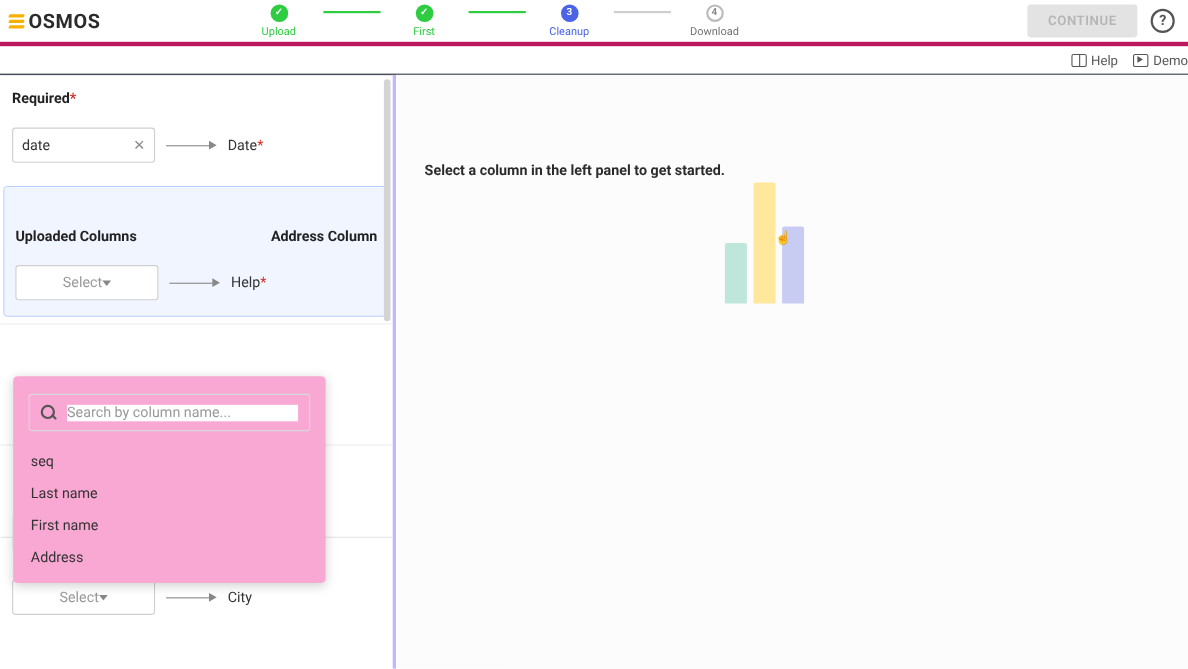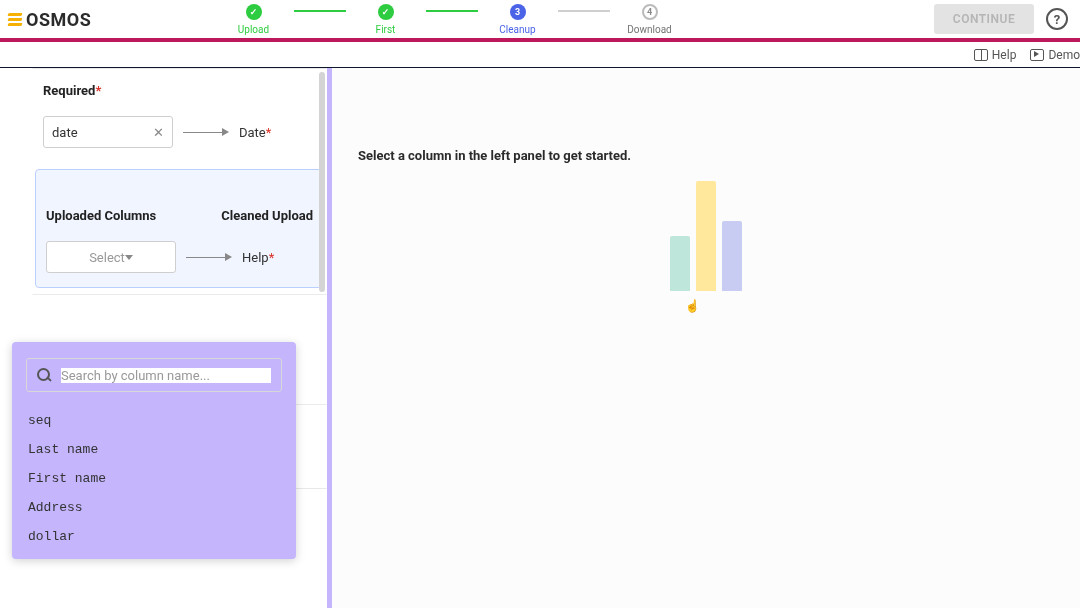--- a/index.html
+++ b/index.html
@@ -27,61 +27,61 @@
   .btn-continue { background:#e3e3e3; color:#b5b5b5; border:none; cursor:not-allowed; width:100px;}
   .help-circle { width:22px; height:22px; border:2px solid #555; border-radius:50%; display:flex; align-items:center; justify-content:center; font-size:13px; font-weight:700; color:#555; cursor:pointer;}
   
   .subhelp { height:26px; border-bottom:1px solid #0f172a; display:flex; align-items:center; gap:14px; padding-left:6px; font-size:12px; color:#555;justify-content:flex-end;}
   .subhelp .item { display:flex; align-items:center; gap:4px; cursor:pointer;}
   .mini-icon { width:14px; height:12px; border:1.5px solid #555; border-radius:2px; display:inline-block; position:relative;}
   .mini-icon.play::after{content:""; position:absolute; left:3px; top:1px; border-left:5px solid #555; border-top:3.5px solid transparent; border-bottom:3.5px solid transparent;}
   .mini-icon.book::after{content:""; position:absolute; left:50%; top:0; bottom:0; width:1px; background:#555;}
   
   .main { display:flex; height:540px; }
-  .left { width:332px; border-right:5px solid #c4b5fd; overflow-y:auto; position:relative;padding-left:32px;}
+  .left { width:360px; border-right:3px solid #c4b5fd; overflow-y:auto; position:relative;}
   .left::-webkit-scrollbar{width:8px;}
   .right { flex:1; background:#fcfcfc; display:flex; flex-direction:column; align-items:flex-start; padding:200px 0 0 0;}
   
   .section { border:1px solid transparent; border-top:1px solid #e8e8e8; padding:14px 10px 14px 10px;}
   .section:first-child{border-top:none;}
   .section-title { font-size:13px; font-weight:700; color:#222; }
   .req-star { color:#d93025; }
   .row { display:flex; align-items:center; gap:10px; margin-top:18px;}
   .inputbox { height:32px; border:1px solid #cfcfcf; border-radius:3px; display:flex; align-items:center; padding:0 8px; width:130px; font-size:13px; color:#333; background:#fff;}
   .inputbox.select { justify-content:center; color:#999;}
   .inputbox .clear { color:#888; cursor:pointer; font-size:13px;}
   .caret { width:0; height:0; border-left:4px solid transparent; border-right:4px solid transparent; border-top:5px solid #888;}
   .arrow { display:flex; align-items:center; width:46px;}
   .arrow-line { height:1px; background:#888; flex:1;}
   .arrow-head { width:0;height:0;border-top:4px solid transparent;border-bottom:4px solid transparent;border-left:7px solid #888;}
   .target { font-size:13px; color:#333;}
   .section.highlight { background:#f1f5ff; border:1px solid #bcd0ff; border-radius:4px; margin:6px 3px; padding:14px 10px;}
   .highlight .headers { display:flex; justify-content:space-between; font-size:13px; font-weight:700; color:#222;margin-top:24px;}
   
-  .dropdown { position:absolute; top:274px; left:12px; width:284px; background:#c4b5fd; border-radius:4px; box-shadow:0 2px 10px rgba(0,0,0,0.18); padding:16px 14px 8px 14px; z-index:50;}
+  .dropdown { position:absolute; top:274px; left:12px; width:284px; background:#f9a8d4; border-radius:4px; box-shadow:0 2px 10px rgba(0,0,0,0.18); padding:16px 14px 8px 14px; z-index:50;}
   .searchwrap { height:34px; border:1px solid #d8d8d8; border-radius:3px; display:flex; align-items:center; padding:0 10px; gap:10px;}
   .searchwrap input { border:none; outline:none; flex:1; font-size:13px; color:#333;}
   .searchwrap input::placeholder{color:#999;}
   .mag { width:14px;height:14px; position:relative;}
   .mag::before{content:"";position:absolute;width:9px;height:9px;border:2px solid #555;border-radius:50%;left:0;top:0;}
   .mag::after{content:"";position:absolute;width:6px;height:2px;background:#555;transform:rotate(45deg);left:9px;top:10px;border-radius:1px;}
   .opts { margin-top:14px; max-height:150px; overflow-y:auto;}
   .opts::-webkit-scrollbar{width:6px;} .opts::-webkit-scrollbar-thumb{background:#d0d0d0;border-radius:3px;}
-  .opt { padding:7px 2px; font-size:13px; color:#333; cursor:pointer;font-family:Liberation Mono, monospace;}
+  .opt { padding:7px 2px; font-size:13px; color:#333; cursor:pointer;}
   .bars { display:flex; align-items:flex-end; gap:6px; margin-top:18px;}
   .bar{ width:20px; border-radius:2px 2px 0 0;}
   .bar.a{height:55px; background:#bfe6da;}
   .bar.b{height:110px; background:#ffe79c;}
   .bar.c{height:70px; background:#c9ccf2;}
   .cursor{ margin-top:8px; font-size:12px; color:#666;}
   
   .left-scroll{position:absolute; right:2px; top:4px; width:6px; height:220px; background:#d4d4d4; border-radius:3px;}
   
   .section.behind{ opacity:0.85;}
-  .right-wrap{display:flex;flex-direction:column;align-items:center; width:100%; margin-top:-120px;}
+  .right-wrap{display:flex;flex-direction:row;align-items:center; width:100%; margin-top:-120px;}
 </style>
 </head>
 <body>
 
 <div class="topbar">
   <div class="logo">
     <span class="logo-mark">
         <span></span>
         <span></span>
         <span></span>
@@ -147,21 +147,21 @@
           </div>
         <div class="target">
           <span>Date</span><span class="req-star">*</span>
         </div>
       </div>
     </div>
 
     <div class="section highlight">
       <div class="headers">
         <span>Uploaded Columns</span>
-        <span>Cleaned Upload</span>
+        <span>Address Column</span>
       </div>
       <div class="row">
         <div class="inputbox select">
           <span>Select</span>
           <span class="caret"></span>
         </div>
         <div class="arrow">
             <div class="arrow-line"></div>
             <div class="arrow-head"></div>
           </div>
@@ -198,21 +198,20 @@
     <div class="dropdown">
       <div class="searchwrap">
         <span class="mag"></span>
         <input type="text" placeholder="Search by column name..." style="">
       </div>
       <div class="opts" id="opts">
           <div class="opt">seq</div>
           <div class="opt">Last name</div>
           <div class="opt">First name</div>
           <div class="opt">Address</div>
-          <div class="opt">dollar</div>
         </div>
     </div>
   </div>
 
   <div class="right">
      <div class="right-wrap">
        <div style="font-size:13px;font-weight:700;color:#2b2b2b; align-self:flex-start; margin-left:26px;">Select a column in the left panel to get started.</div>
        <div class="bars">
          <div class="bar a"></div>
          <div class="bar b"></div>

